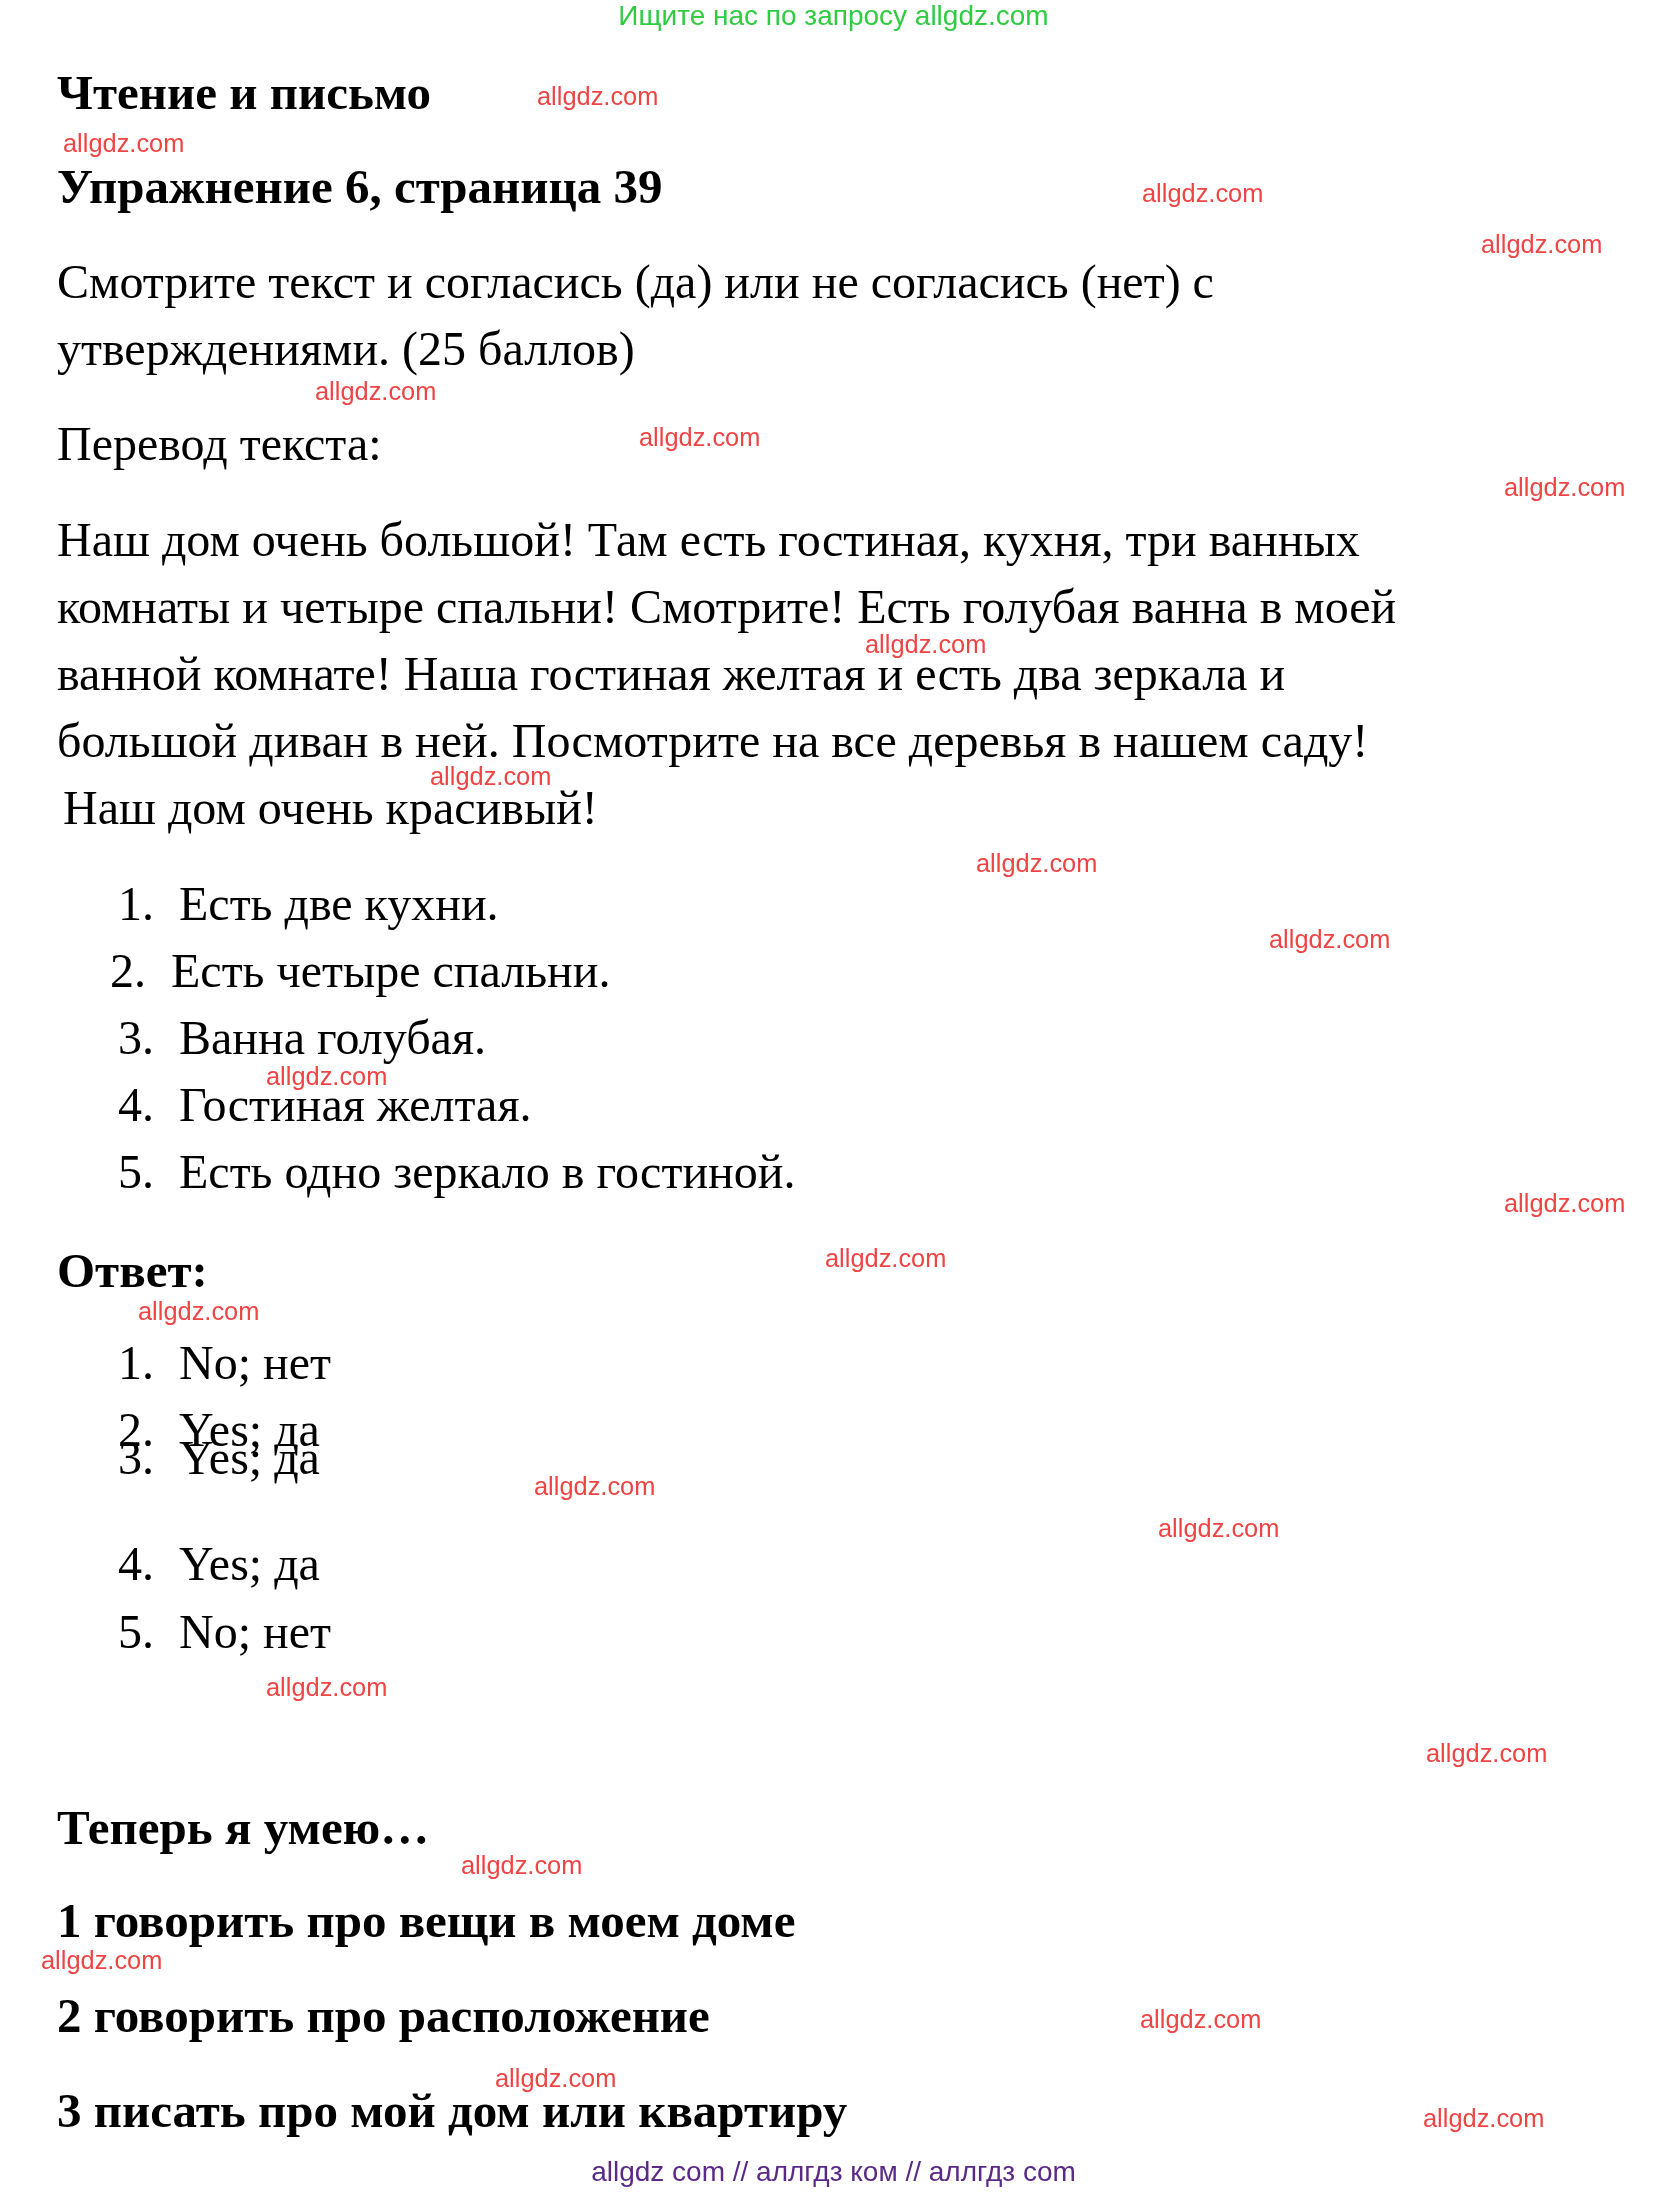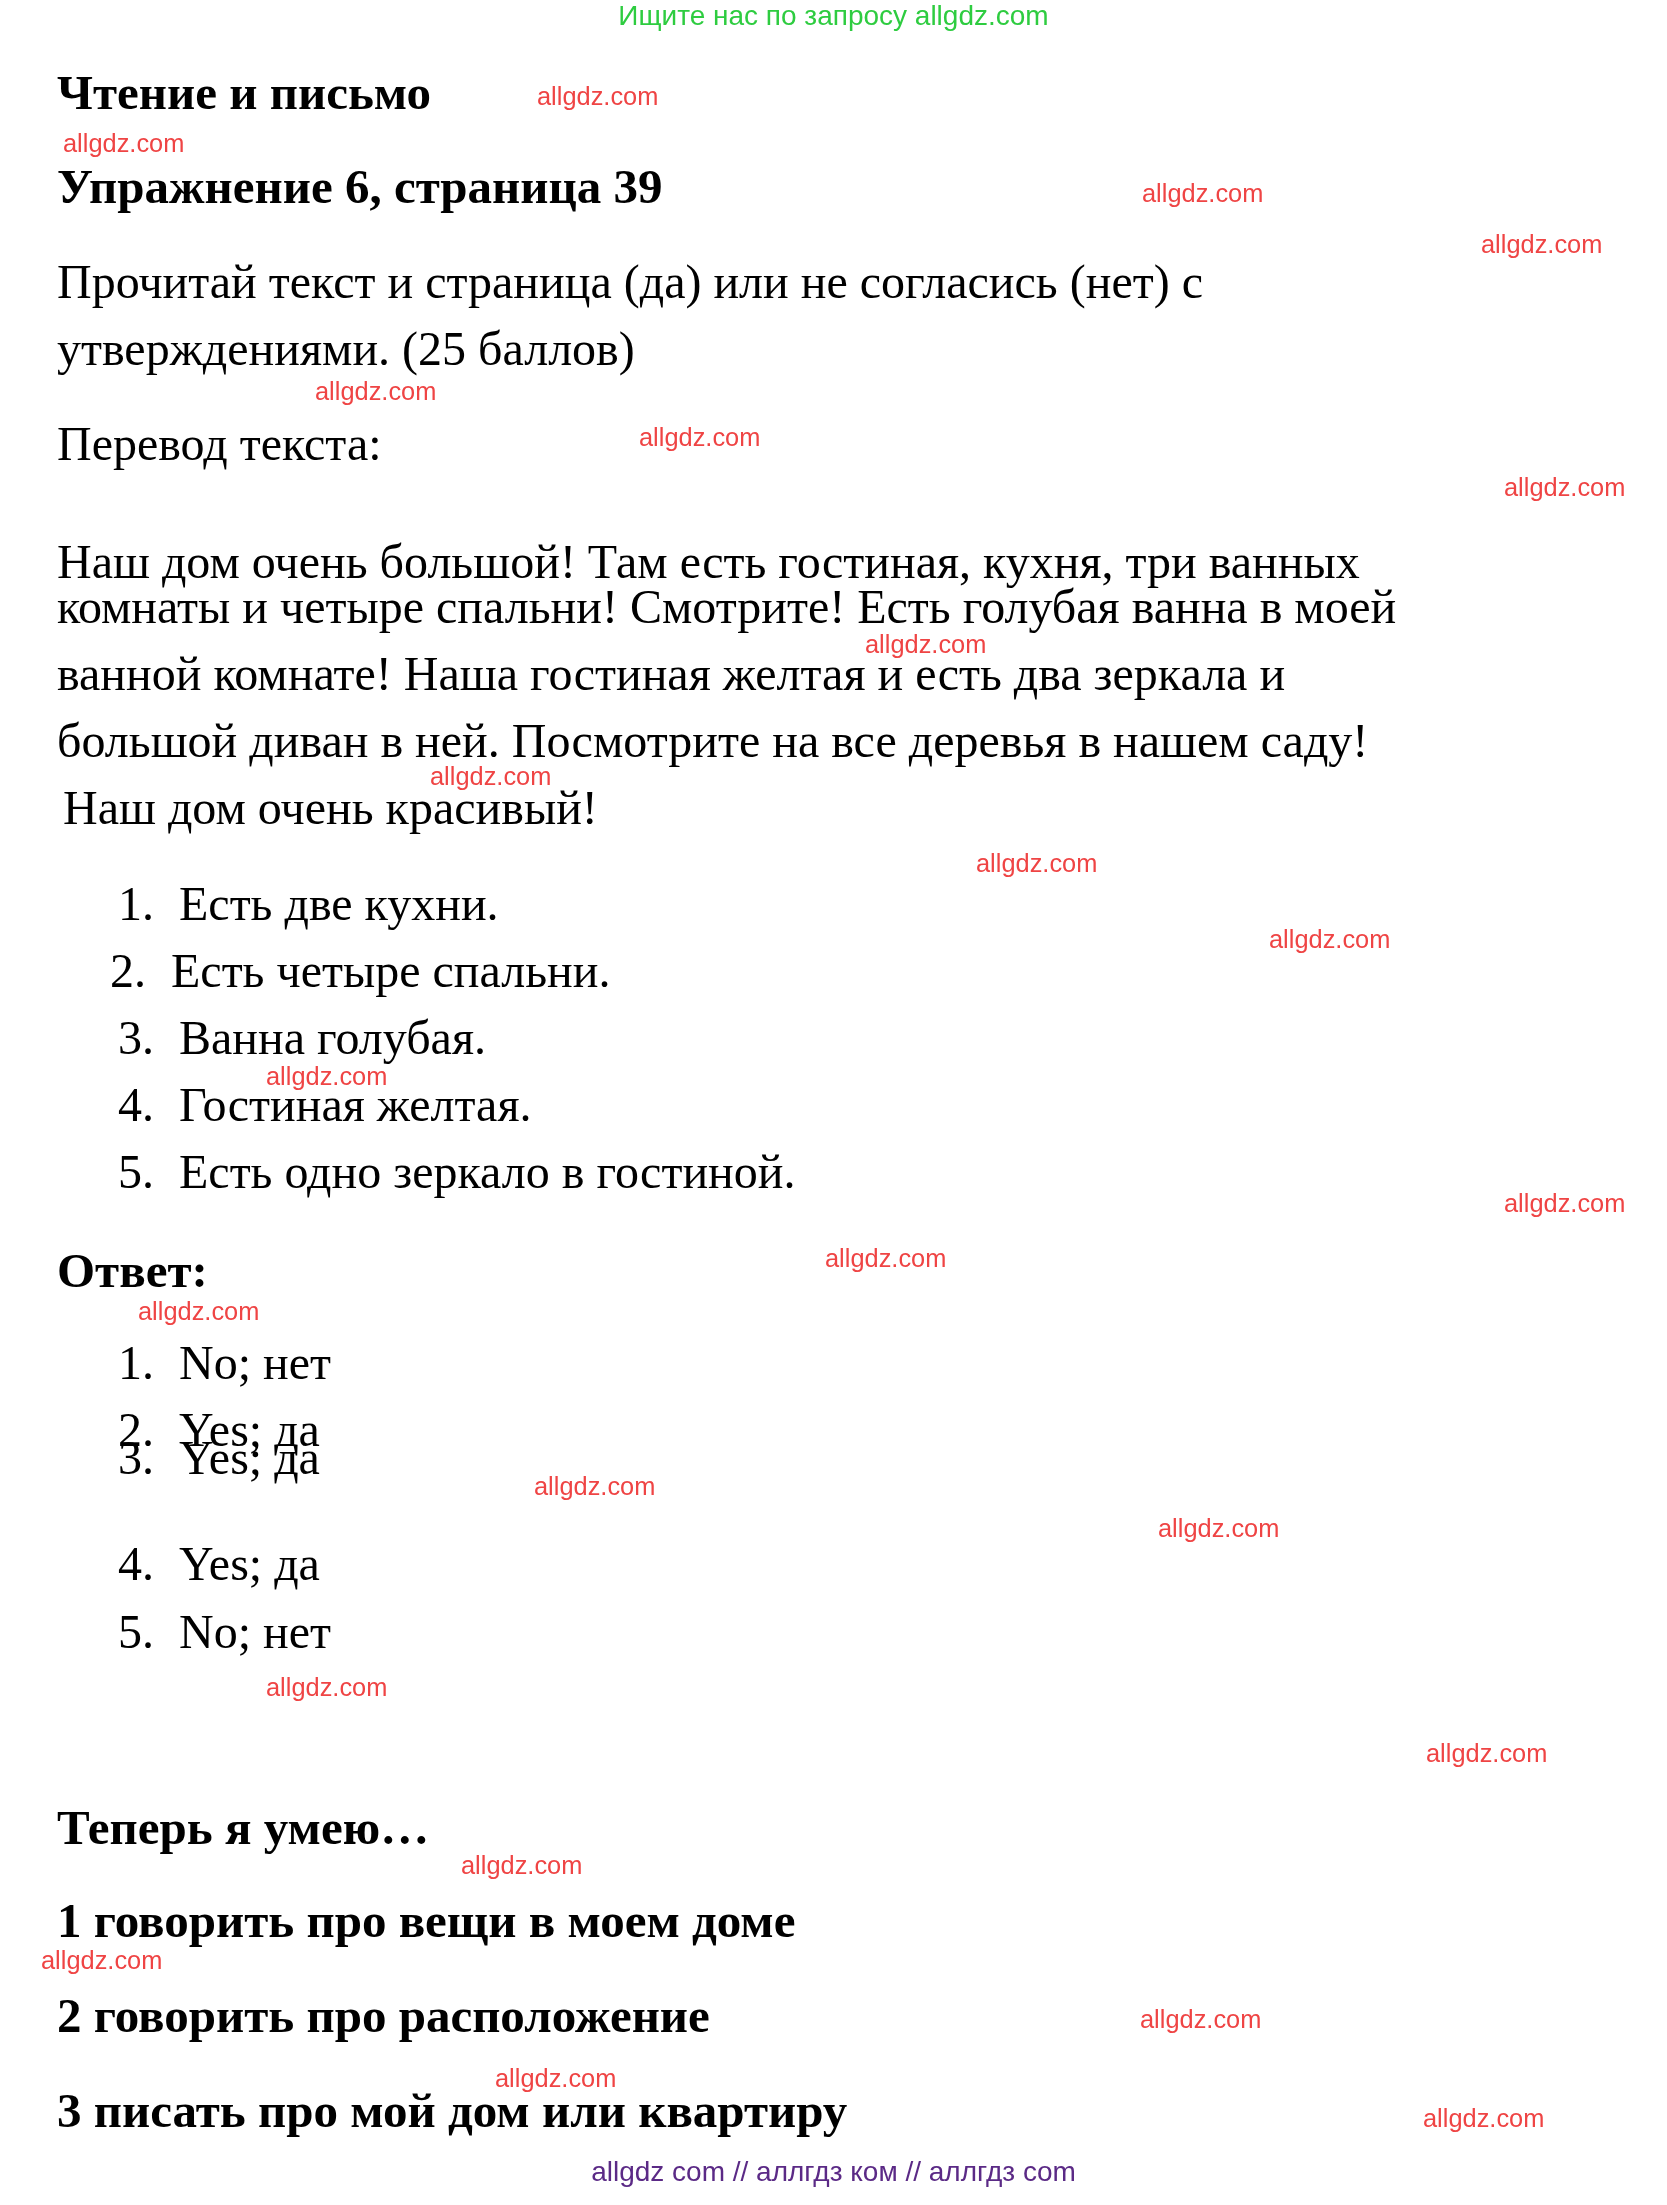--- a/index.html
+++ b/index.html
@@ -13,25 +13,25 @@
   .list-num { display:inline-block; width:61px; }
 </style>
 </head>
 <body>
 
 <div class="abs top-banner">Ищите нас по запросу allgdz.com</div>
 
 <div class="abs h1" style="left:57px; top:64px;">Чтение и письмо</div>
 <div class="abs h1" style="left:57px; top:158px;">Упражнение 6, страница 39</div>
 
-<div class="abs body" style="left:57px; top:254px;">Прочитай текст и страница (да) или не согласись (нет) с</div>
+<div class="abs body" style="left:57px; top:254px;">Смотрите текст и согласись (да) или не согласись (нет) с</div>
 <div class="abs body" style="left:57px; top:321px;">утверждениями. (25 баллов)</div>
 <div class="abs body" style="left:57px; top:416px;">Перевод текста:</div>
 
-<div class="abs body" style="left:57px; top:512px;margin-top:22px;">Наш дом очень большой! Там есть гостиная, кухня, три ванных</div>
+<div class="abs body" style="left:57px; top:512px;">Наш дом очень большой! Там есть гостиная, кухня, три ванных</div>
 <div class="abs body" style="left:57px; top:579px;">комнаты и четыре спальни! Смотрите! Есть голубая ванна в моей</div>
 <div class="abs body" style="left:57px; top:646px;">ванной комнате! Наша гостиная желтая и есть два зеркала и</div>
 <div class="abs body" style="left:57px; top:713px;">большой диван в ней. Посмотрите на все деревья в нашем саду!</div>
 <div class="abs body" style="left:51px; top:780px;margin-left:12px;">Наш дом очень красивый!</div>
 
 <div class="abs body" style="left:118px; top:876px;"><span class="list-num">1.</span><span>Есть две кухни.</span></div>
 <div class="abs body" style="left:110px; top:943px;"><span class="list-num">2.</span><span>Есть четыре спальни.</span></div>
 <div class="abs body" style="left:118px; top:1010px;"><span class="list-num">3.</span><span>Ванна голубая.</span></div>
 <div class="abs body" style="left:118px; top:1077px;"><span class="list-num">4.</span><span>Гостиная желтая.</span></div>
 <div class="abs body" style="left:118px; top:1144px;"><span class="list-num">5.</span><span>Есть одно зеркало в гостиной.</span></div>

